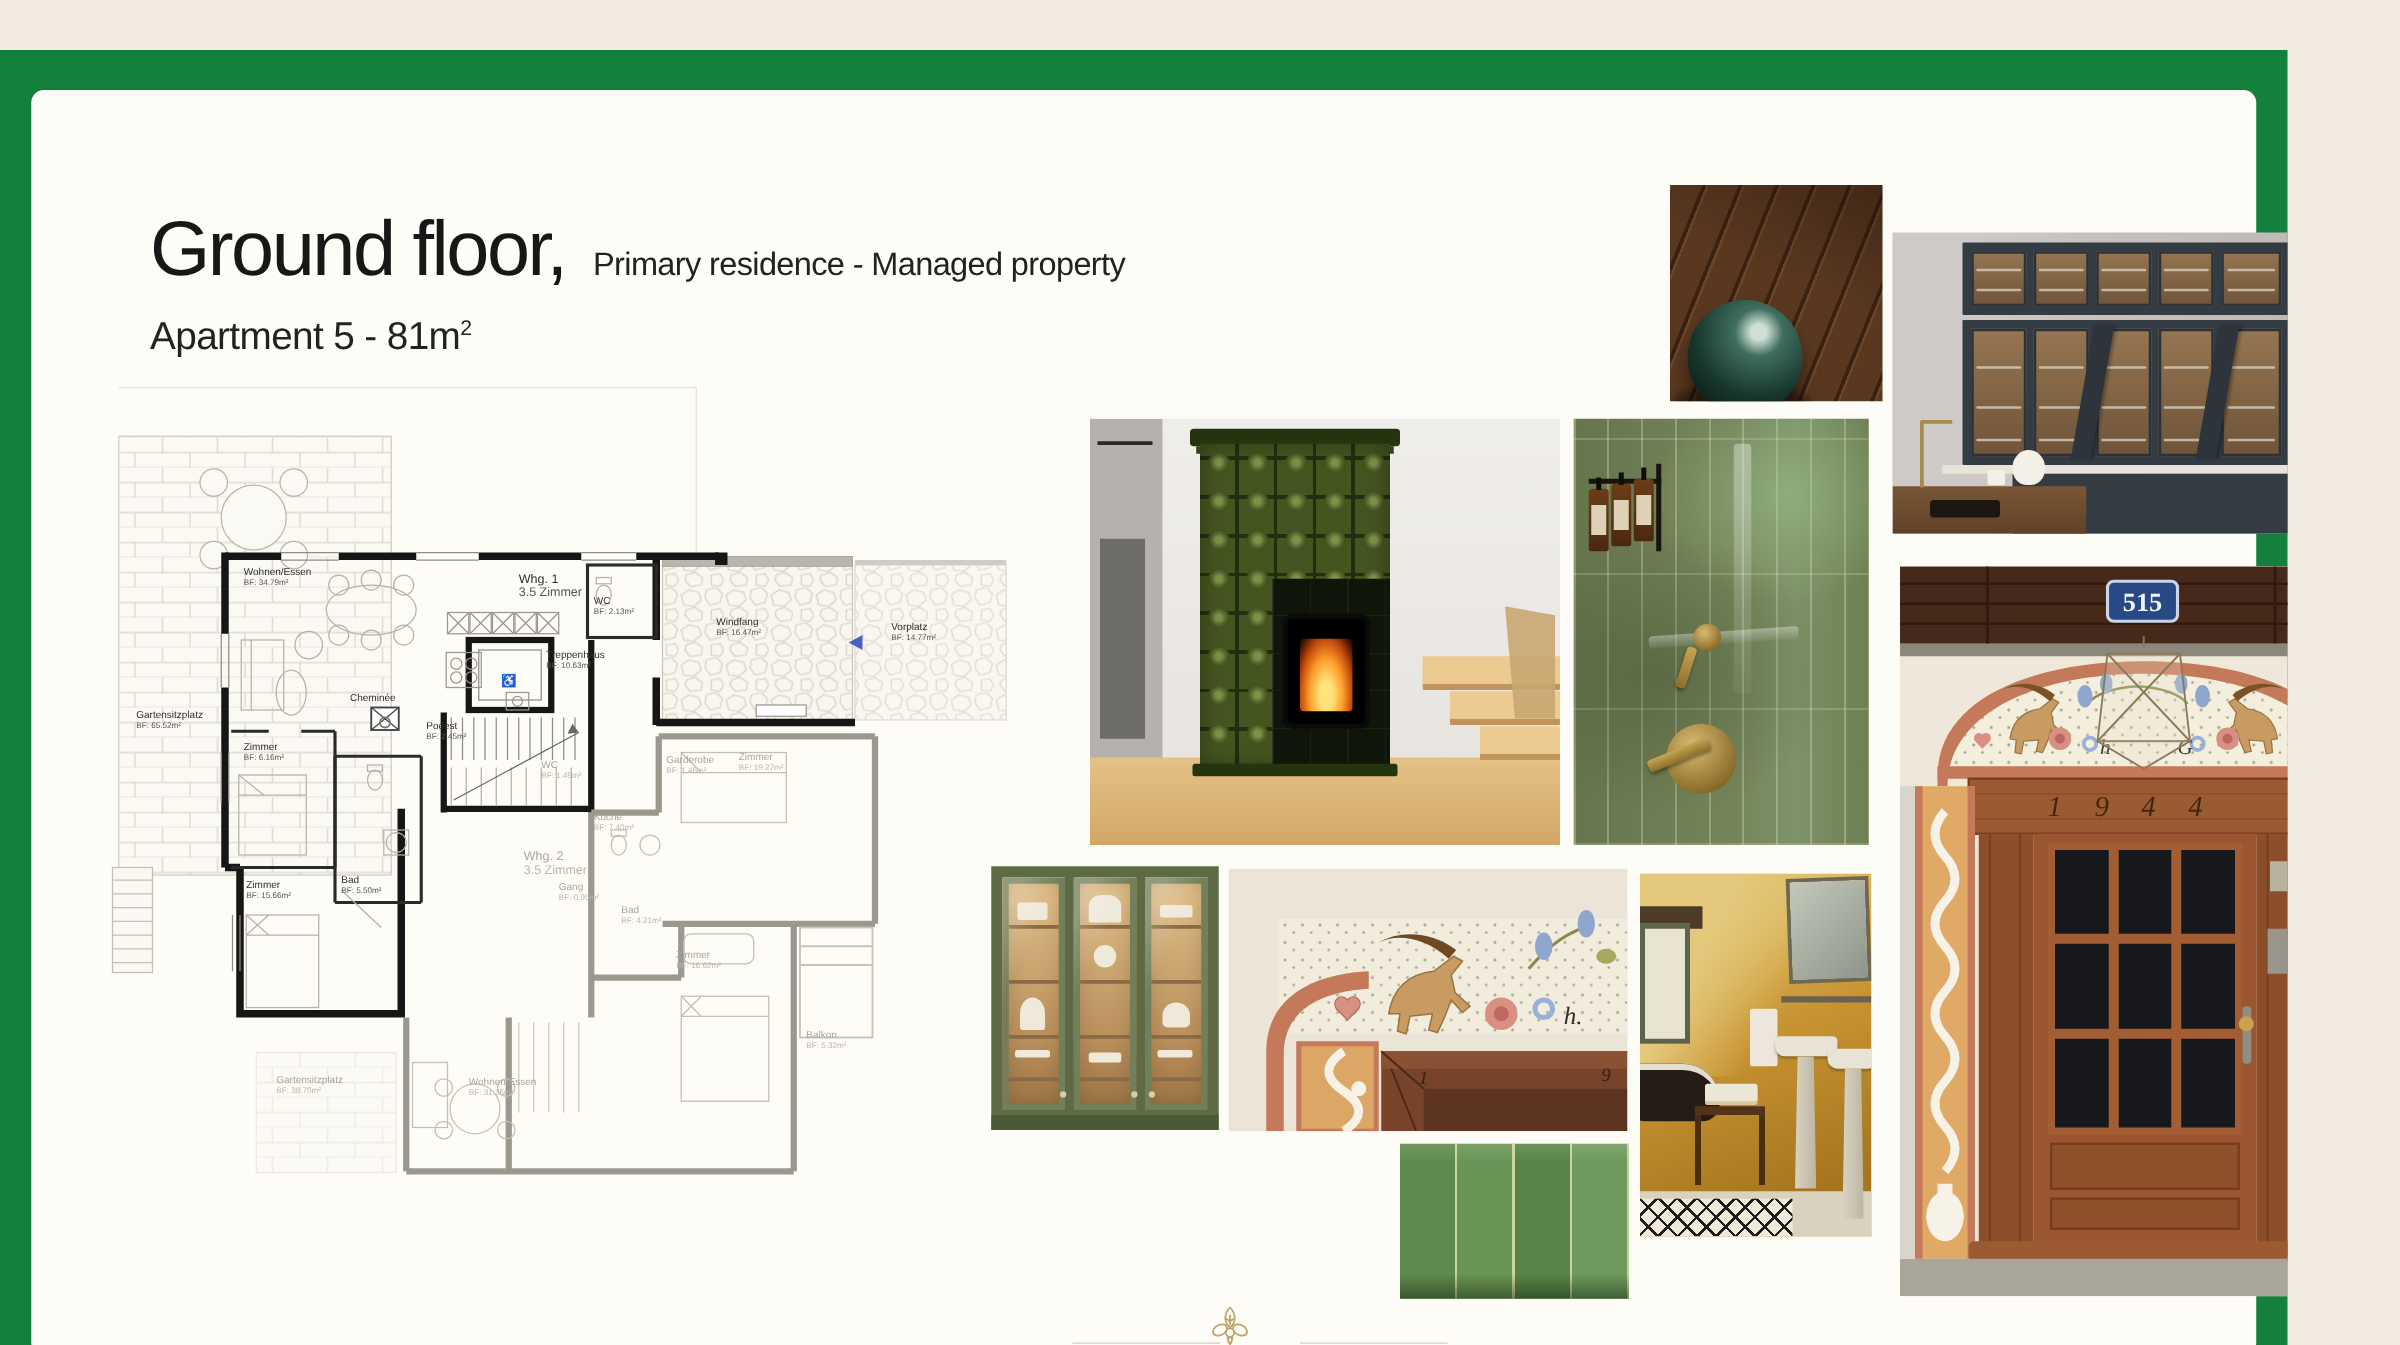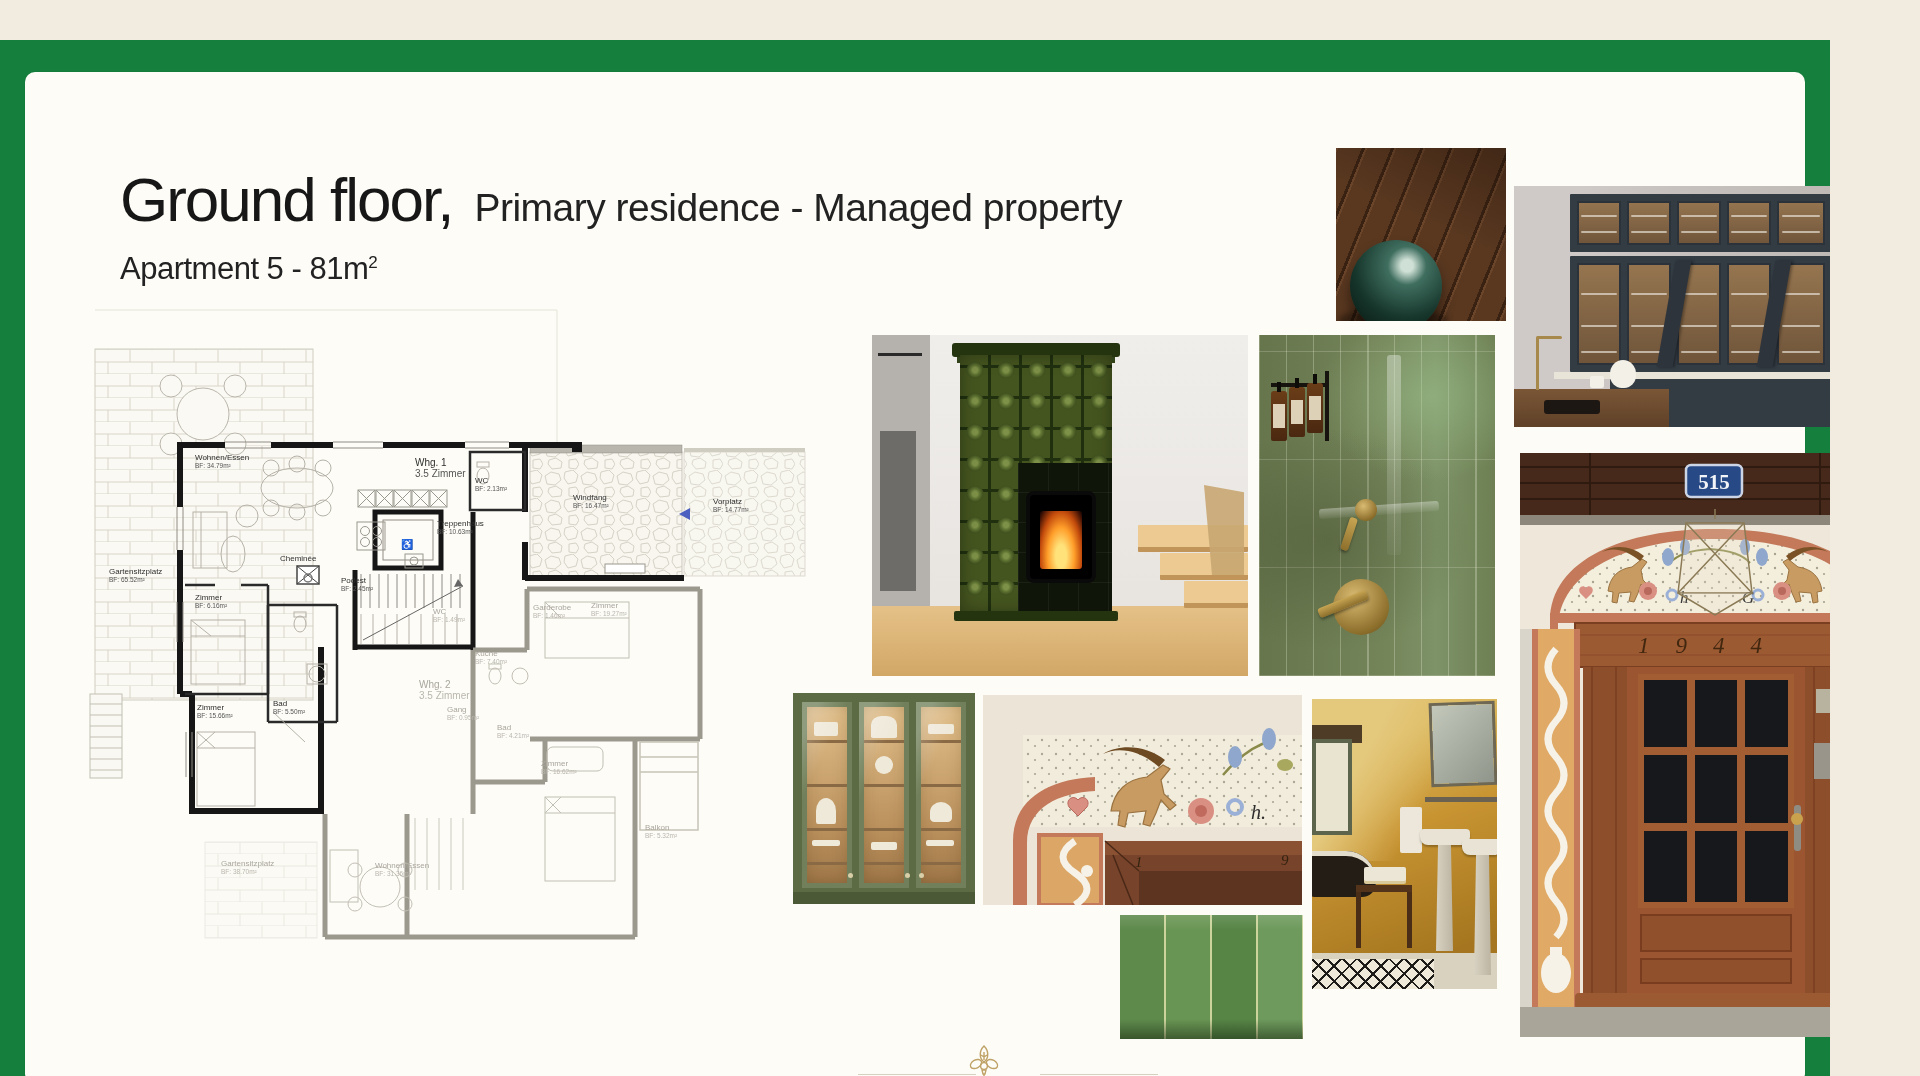--- a/index.html
+++ b/index.html
@@ -4,21 +4,21 @@
 <style>
   html,body{margin:0;padding:0;background:#f1ecdf;}
   #stage{position:relative;width:1830px;height:1076px;background:#15803d;overflow:hidden;
          font-family:"Liberation Sans",sans-serif;color:#1c1c1c;margin-top:40px;}
   #card{position:absolute;left:25px;top:32px;right:25px;bottom:32px;background:#fdfcf7;
         border-radius:10px;box-shadow:0 0 0 1px rgba(0,0,0,.03);}
   
   #hdr{position:absolute;left:95px;top:92px;}
   #hdr .t1{display:flex;align-items:baseline;gap:22px;}
   #hdr .big{font-size:62px;font-weight:300;letter-spacing:-2px;color:#171717;}
-  #hdr .suf{font-size:39px;font-weight:300;letter-spacing:-.5px;color:#222;}
+  #hdr .suf{font-size:26px;font-weight:300;letter-spacing:-.5px;color:#222;}
   #hdr .sub{font-size:31px;font-weight:300;letter-spacing:-.5px;margin-top:16px;color:#222;}
   #hdr sup{font-size:17px;}
   
   #plan{position:absolute;left:50px;top:230px;width:750px;height:640px;}
   .pl-n{font-size:8px;fill:#2e2e2e;}
   .pl-a{font-size:6.5px;fill:#555;}
   .pl-n.g{fill:#a9a69d;} .pl-a.g{fill:#b9b6ad;}
   .pl-n.s2{font-size:10px;}
   
   .ph{position:absolute;overflow:hidden;}

